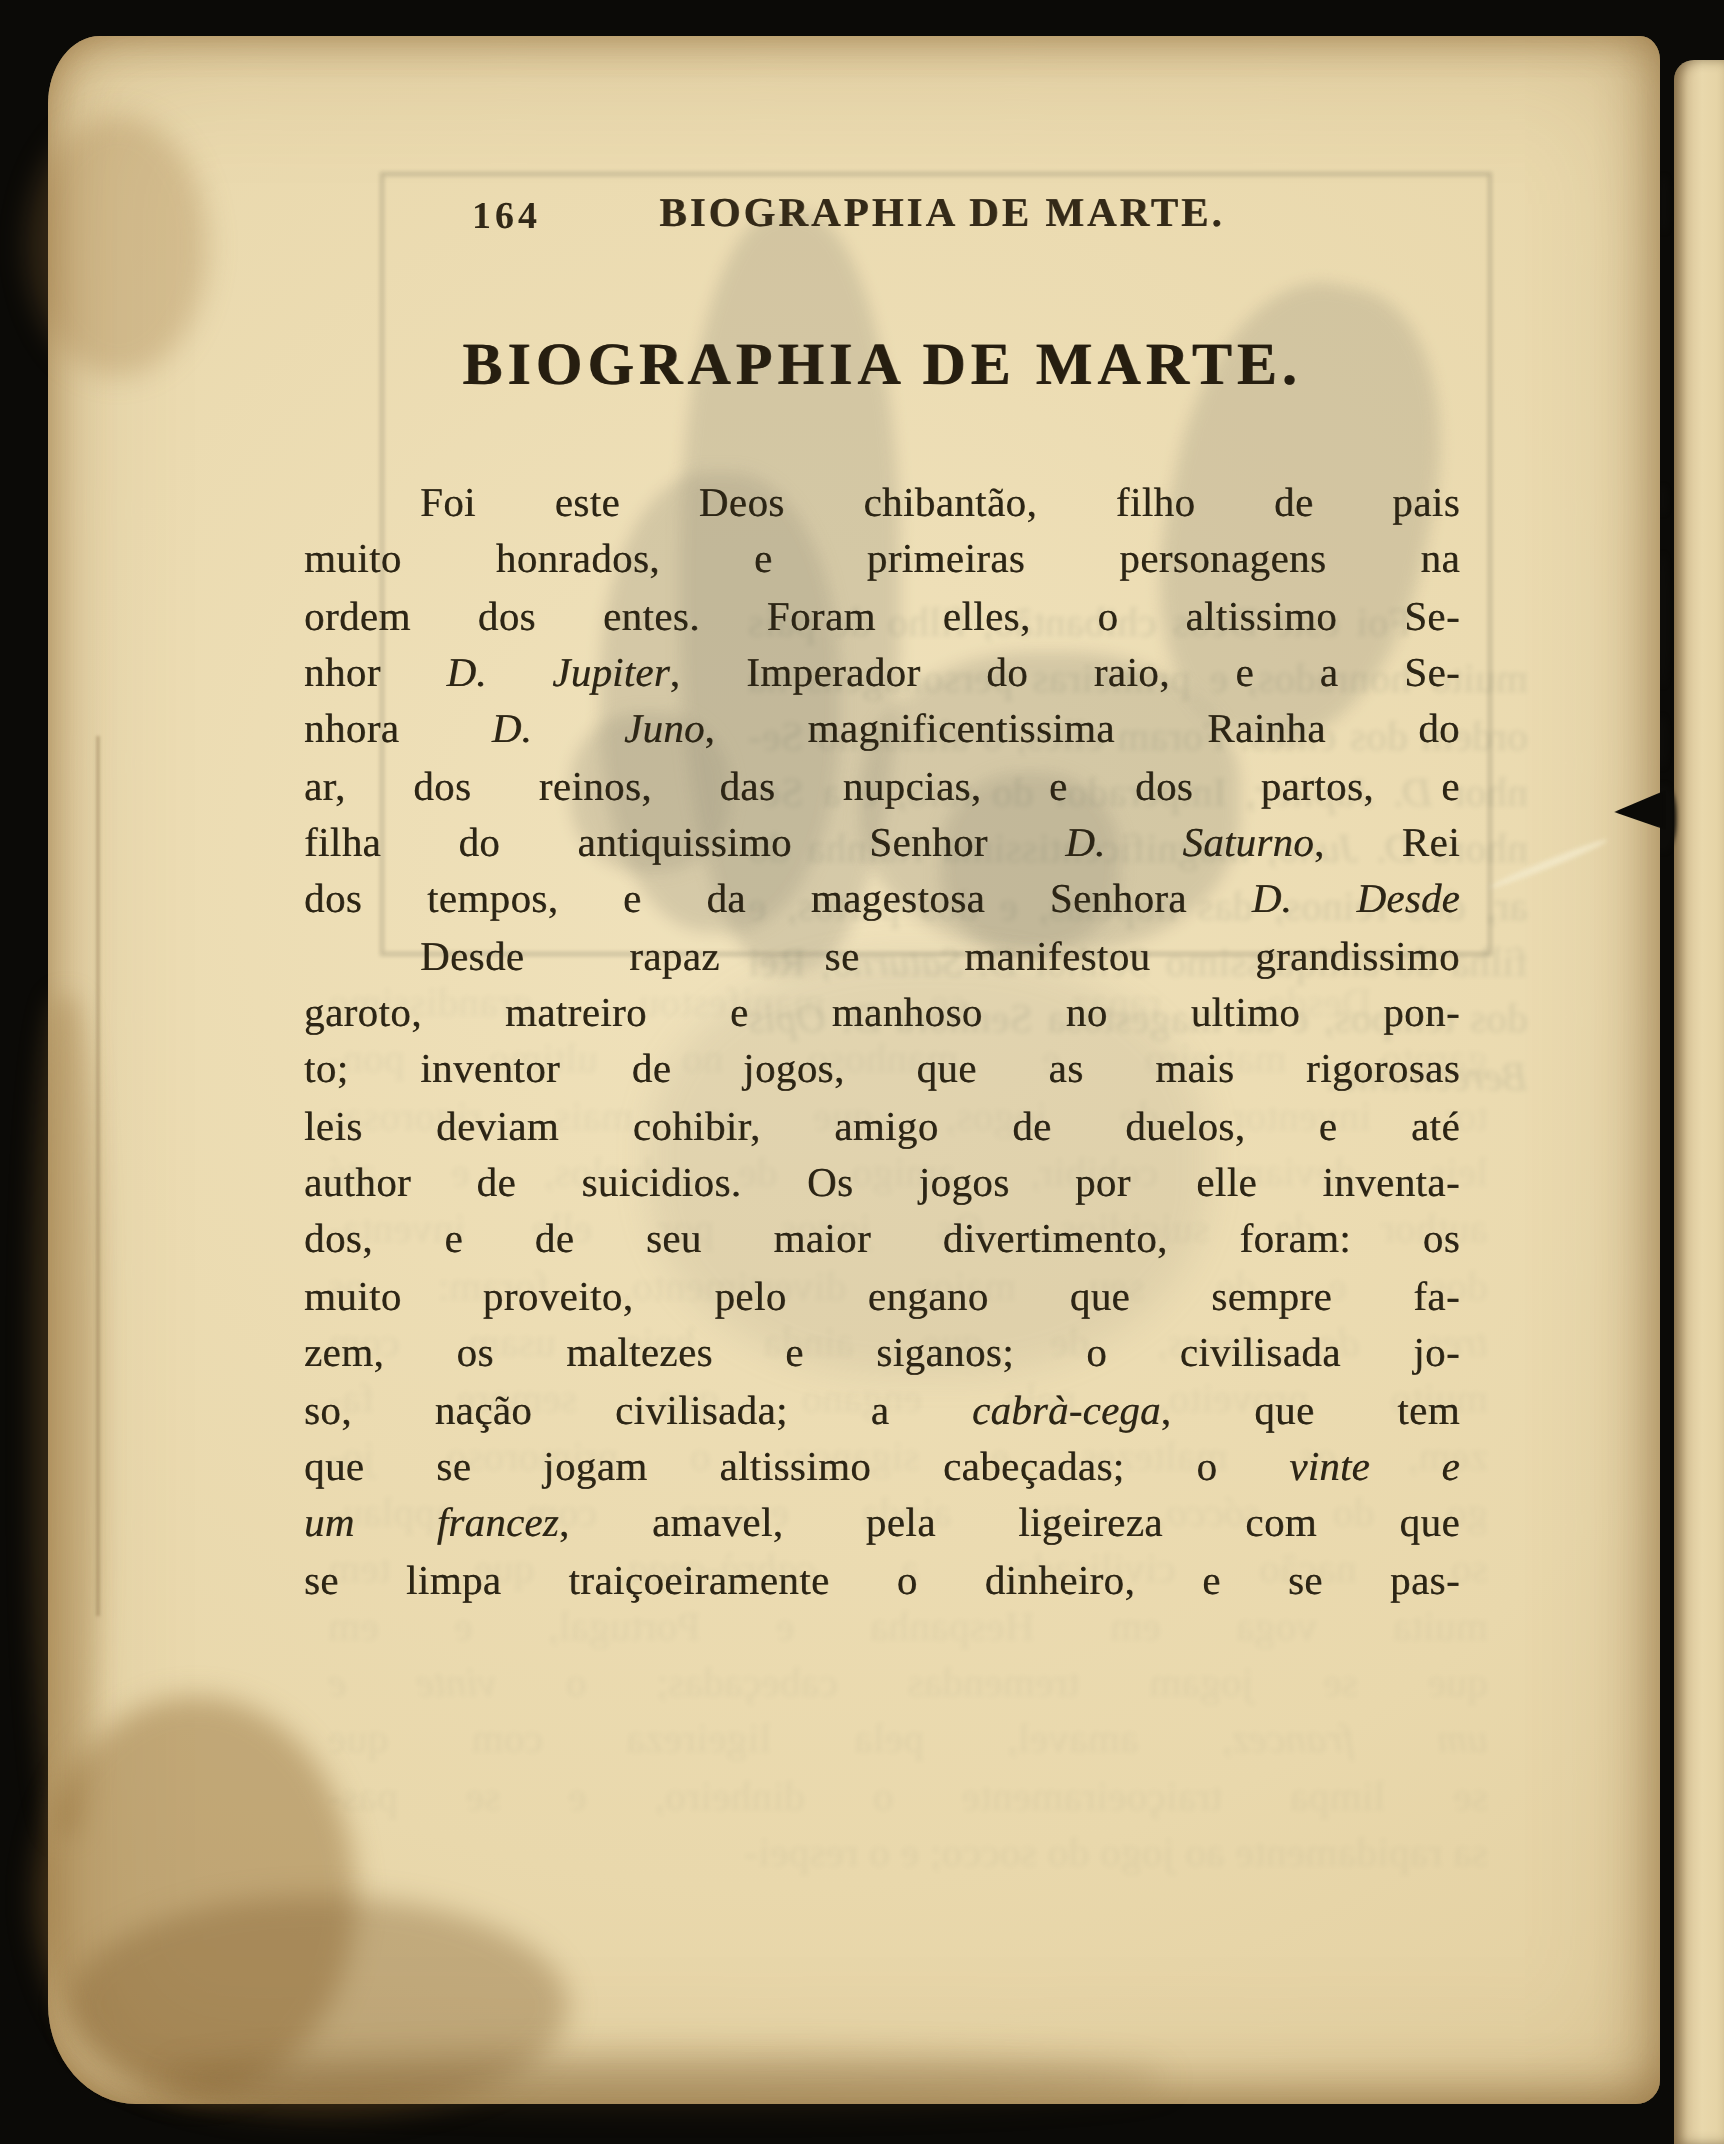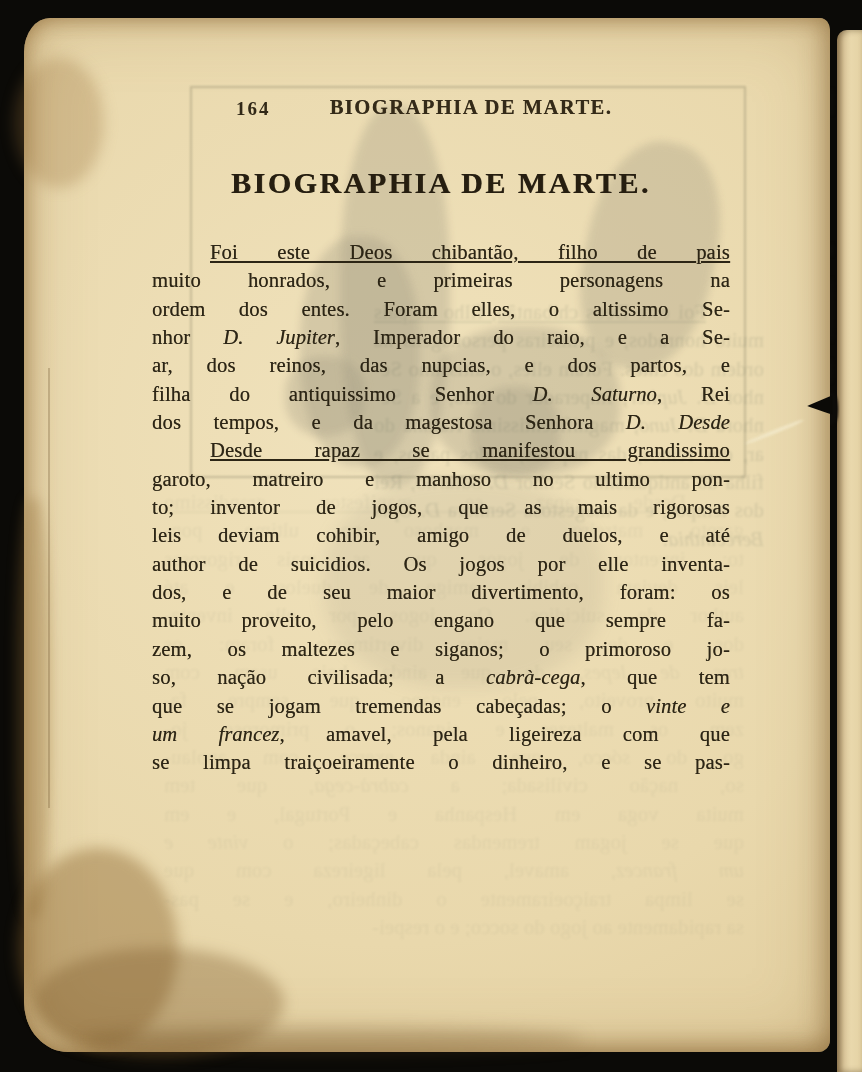--- a/index.html
+++ b/index.html
@@ -84,21 +84,21 @@
     text-shadow:.4px 0 0 rgba(38,30,16,.8);
   }
   .bodytext{position:absolute;top:220px;left:0;width:100%;}
   .para{margin:0;}
   .line{
     font-size:20.5px;line-height:28.35px;white-space:normal;
     text-align:justify;text-align-last:justify;
     text-shadow:.25px 0 0 rgba(44,37,21,.65);
     letter-spacing:.2px;
   }
-  .line.first{text-indent:58px;text-decoration:underline;}
+  .line.first{text-indent:58px;}
   .line.last{text-align-last:left;}
   .line i{letter-spacing:.1px;}
 </style>
 </head>
 <body>
 
 <div class="stage">
 
   <div class="facing-page"></div>
 
@@ -167,35 +167,36 @@
       </div>
 
       <h1 class="title">BIOGRAPHIA DE MARTE.</h1>
 
       <div class="bodytext">
         <div class="para">
             <div class="line first"><span>Foi este Deos chibantão, filho de pais</span></div>
             <div class="line"><span>muito honrados, e primeiras personagens na</span></div>
             <div class="line"><span>ordem dos entes. Foram elles, o altissimo Se-</span></div>
             <div class="line"><span>nhor </span><i>D. Jupiter</i><span>, Imperador do raio, e a Se-</span></div>
+            <div class="line"><span>nhora </span><i>D. Juno</i><span>, magnificentissima Rainha do</span></div>
             <div class="line"><span>ar, dos reinos, das nupcias, e dos partos, e</span></div>
             <div class="line"><span>filha do antiquissimo Senhor </span><i>D. Saturno</i><span>, Rei</span></div>
             <div class="line"><span>dos tempos, e da magestosa Senhora </span><i>D. Desde</i></div>
           </div>
         <div class="para">
             <div class="line first"><span>Desde rapaz se manifestou grandissimo</span></div>
             <div class="line"><span>garoto, matreiro e manhoso no ultimo pon-</span></div>
             <div class="line"><span>to; inventor de jogos, que as mais rigorosas</span></div>
             <div class="line"><span>leis deviam cohibir, amigo de duelos, e até</span></div>
             <div class="line"><span>author de suicidios. Os jogos por elle inventa-</span></div>
             <div class="line"><span>dos, e de seu maior divertimento, foram: os</span></div>
             <div class="line"><span>muito proveito, pelo engano que sempre fa-</span></div>
-            <div class="line"><span>zem, os maltezes e siganos; o primoroso jo-</span></div>
+            <div class="line"><span>zem, os maltezes e siganos; o civilisada jo-</span></div>
             <div class="line"><span>so, nação civilisada; a </span><i>cabrà-cega</i><span>, que tem</span></div>
-            <div class="line"><span>que se jogam tremendas cabeçadas; o </span><i>vinte e</i></div>
+            <div class="line"><span>que se jogam altissimo cabeçadas; o </span><i>vinte e</i></div>
             <div class="line"><i>um francez</i><span>, amavel, pela ligeireza com que</span></div>
             <div class="line"><span>se limpa traiçoeiramente o dinheiro, e se pas-</span></div>
           </div>
       </div>
     </div>
 
   </div>
 </div>
 
 </body></html>

